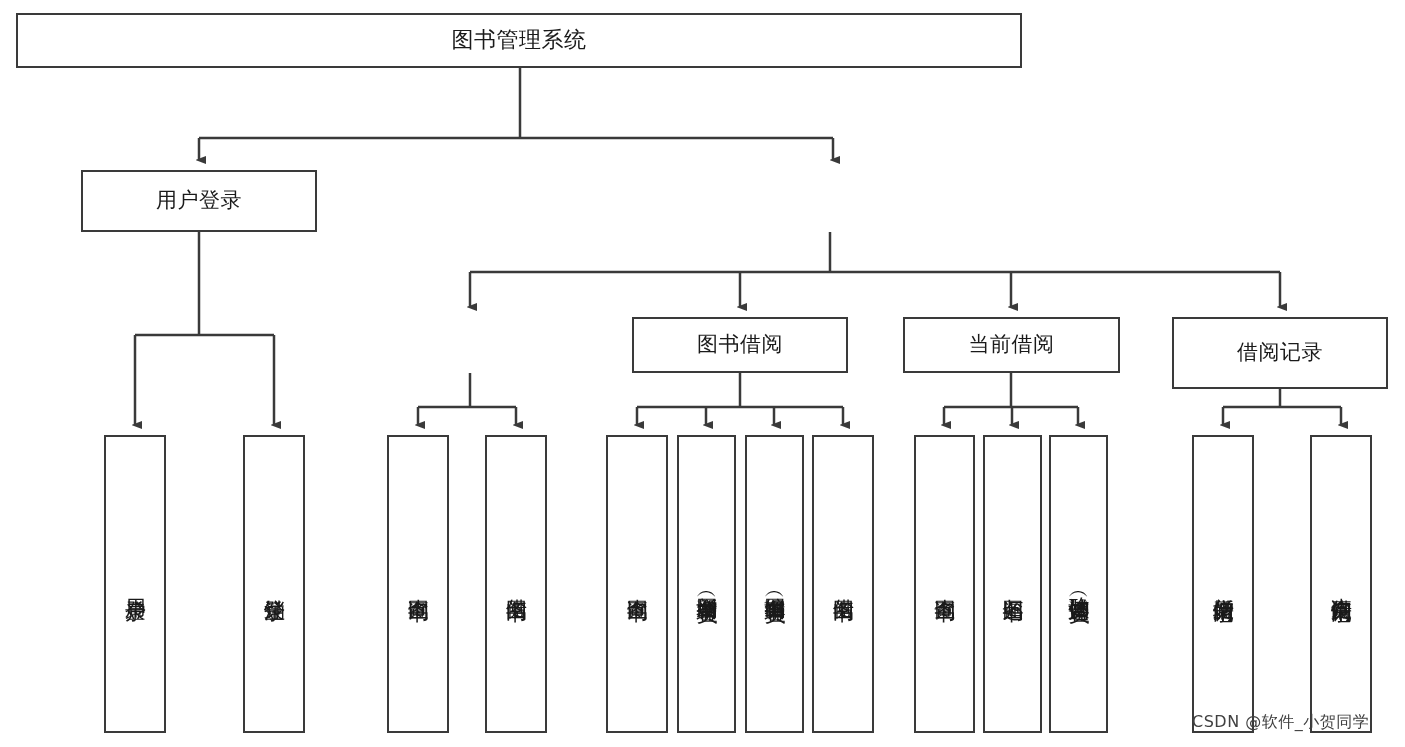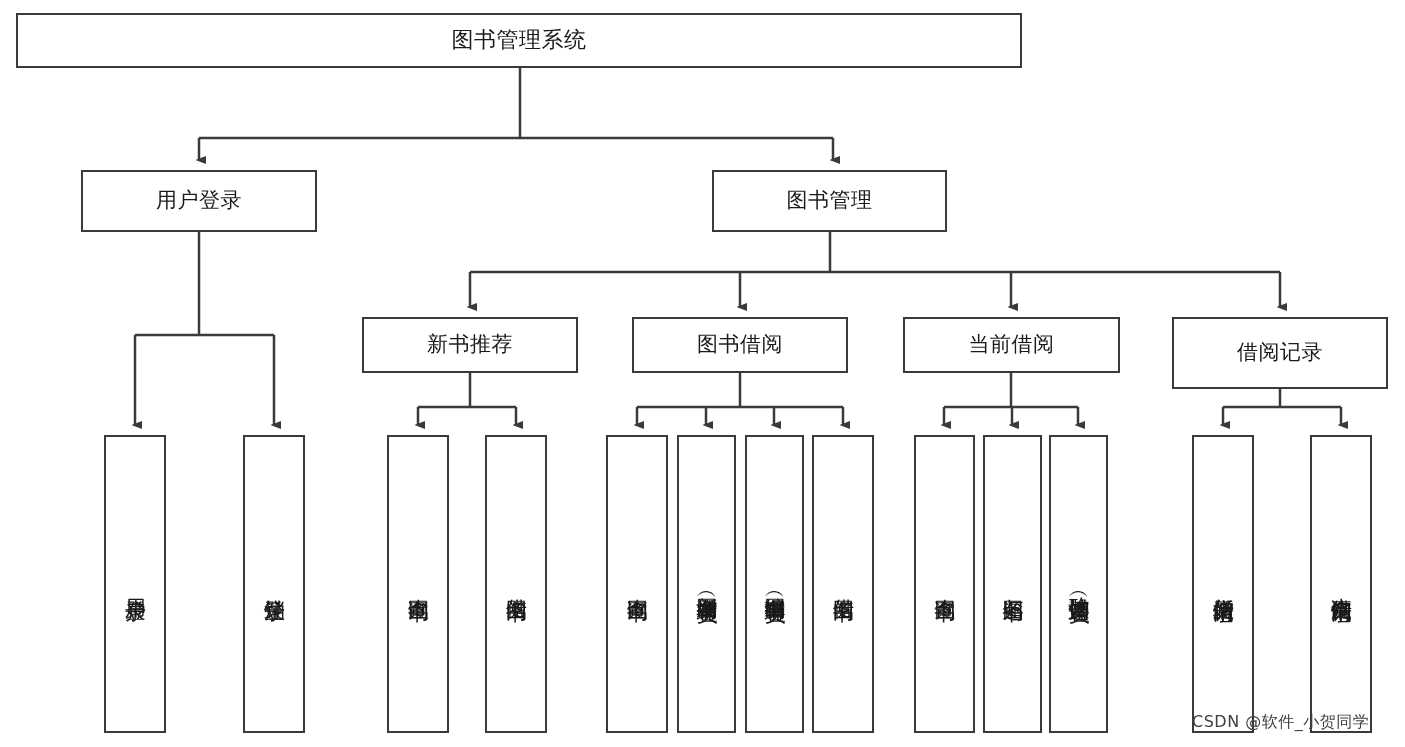--- a/index.html
+++ b/index.html
@@ -116,23 +116,21 @@
       <path d="M1280,373 L1280,407"></path>
       <path d="M1223,407 L1341,407"></path>
       <path d="M1223,407 L1223,425" marker-end="url(#arrow)"></path>
       <path d="M1341,407 L1341,425" marker-end="url(#arrow)"></path>
     </g>
   </svg>
 
   <div class="node node-h node-root" style="left: 16px; top: 13px; width: 1006px; height: 55px;">图书管理系统</div>
 
   <div class="node node-h" style="left: 81px; top: 170px; width: 236px; height: 62px;">用户登录</div>
-  <div class="node node-h" style="left: 712px; top: 170px; width: 235px; height: 62px;">图书管理</div>
 
-  <div class="node node-h" style="left: 362px; top: 317px; width: 216px; height: 56px;">新书推荐</div>
   <div class="node node-h" style="left: 632px; top: 317px; width: 216px; height: 56px;">图书借阅</div>
   <div class="node node-h" style="left: 903px; top: 317px; width: 217px; height: 56px;">当前借阅</div>
   <div class="node node-h" style="left: 1172px; top: 317px; width: 216px; height: 72px;">借阅记录</div>
 
   <div class="node node-v" style="left: 104px; top: 435px; width: 62px; height: 298px;">用户登录</div>
   <div class="node node-v" style="left: 243px; top: 435px; width: 62px; height: 298px;">注销登录</div>
   <div class="node node-v" style="left: 387px; top: 435px; width: 62px; height: 298px;">查询图书</div>
   <div class="node node-v" style="left: 485px; top: 435px; width: 62px; height: 298px;">借阅图书</div>
   <div class="node node-v" style="left: 606px; top: 435px; width: 62px; height: 298px;">查询图书</div>
   <div class="node node-v" style="left: 677px; top: 435px; width: 59px; height: 298px;">新增图书（管理员）</div>

